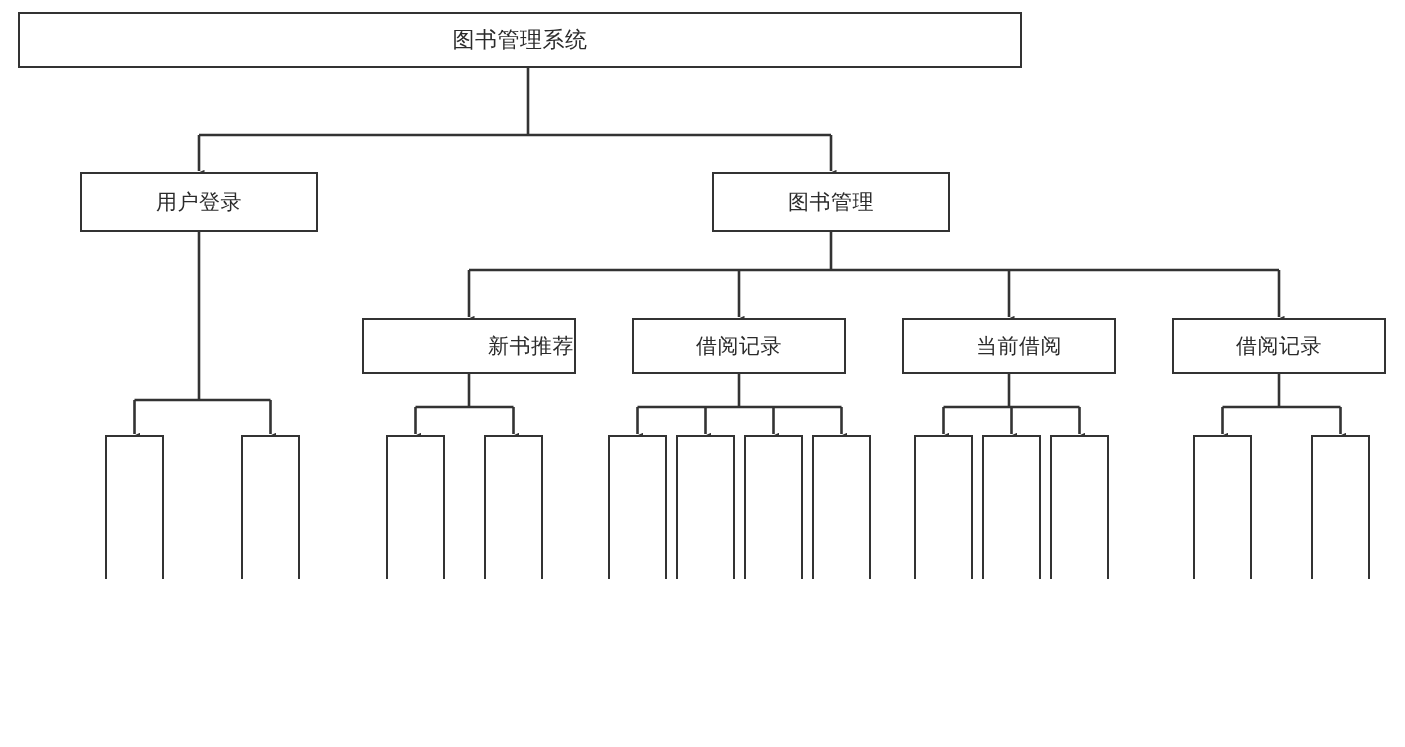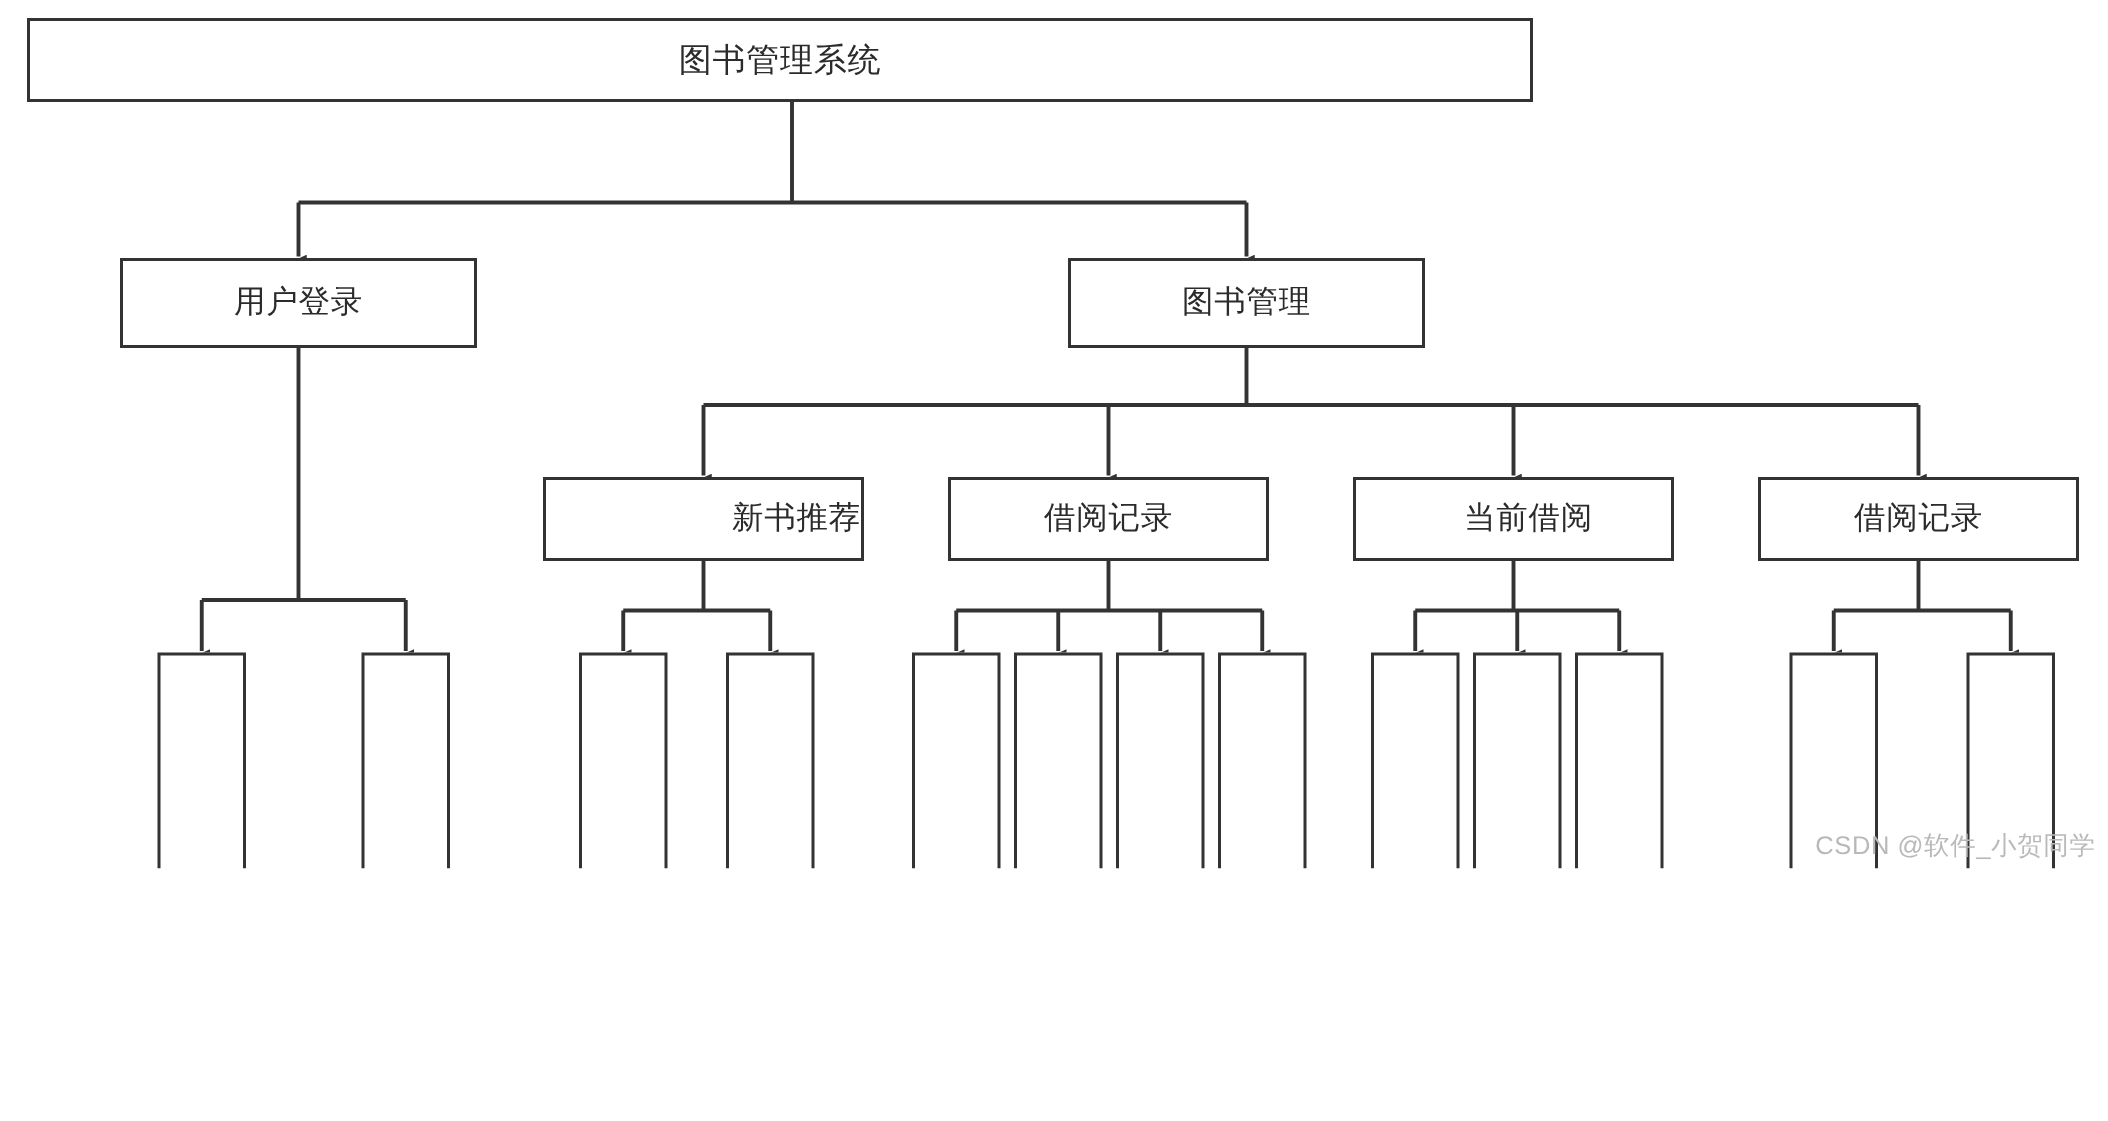--- a/index.html
+++ b/index.html
@@ -178,14 +178,13 @@
         <span class="node-label">确认归还（管理员）</span>
       </div>
       <div class="node vert" style="left: 1193px; top: 435px; width: 59px; height: 298px;">
         <span class="node-label">新增借阅记录</span>
       </div>
       <div class="node vert" style="left: 1311px; top: 435px; width: 59px; height: 298px;">
         <span class="node-label">查询借阅记录</span>
       </div>
     </div>
 
-  <div class="watermark">CSDN @软件_小贺同学</div>
 </div>
 
 </body></html>

